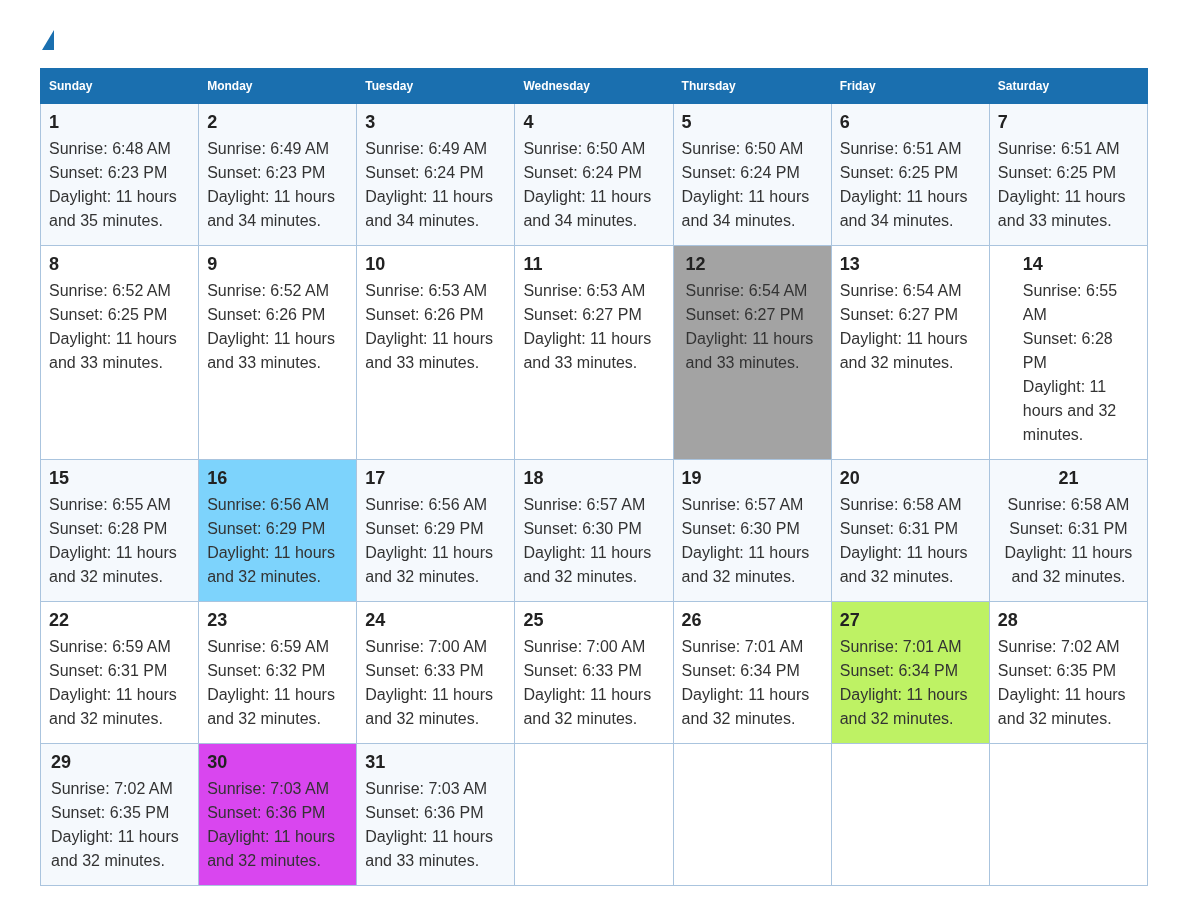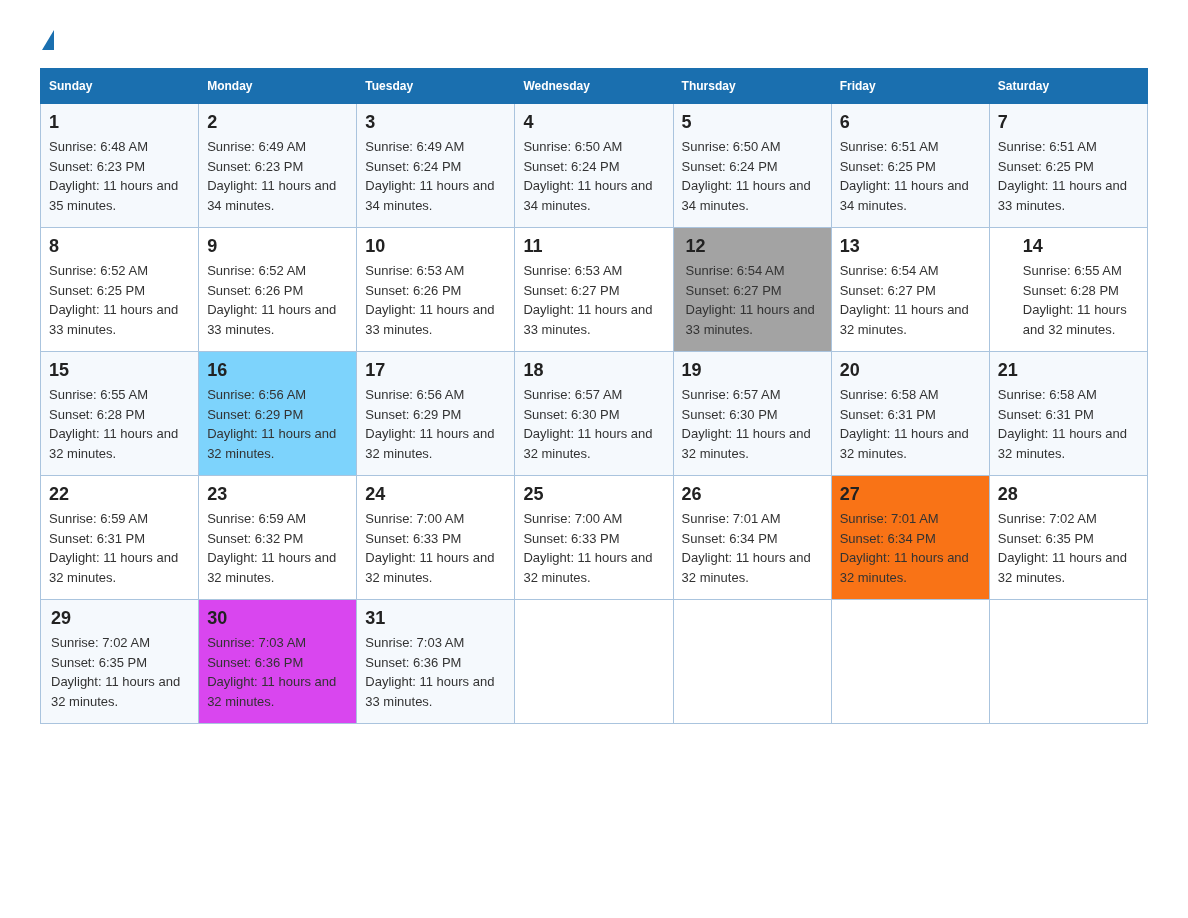--- a/index.html
+++ b/index.html
@@ -79,21 +79,21 @@
     tbody tr:nth-child(even) td {
       background: #fff;
     }
     .day-number {
       font-size: 18px;
       font-weight: bold;
       color: #222;
       margin-bottom: 4px;
     }
     .day-info {
-      font-size: 13px;
+      font-size: 16px;
       color: #333;
       line-height: 1.5;
     }
     .empty-cell {
       background: #fff !important;
     }
   </style>
 </head>
 <body>
 
@@ -202,21 +202,21 @@
           <div class="day-info">Sunrise: 6:57 AM<br>Sunset: 6:30 PM<br>Daylight: 11 hours and 32 minutes.</div>
         </td>
         <td style="background: rgb(245, 249, 253);">
           <div class="day-number">19</div>
           <div class="day-info">Sunrise: 6:57 AM<br>Sunset: 6:30 PM<br>Daylight: 11 hours and 32 minutes.</div>
         </td>
         <td style="background: rgb(245, 249, 253);">
           <div class="day-number">20</div>
           <div class="day-info">Sunrise: 6:58 AM<br>Sunset: 6:31 PM<br>Daylight: 11 hours and 32 minutes.</div>
         </td>
-        <td style="background: rgb(245, 249, 253);">
+        <td style="background: rgb(245, 249, 253); text-align: center;">
           <div class="day-number">21</div>
           <div class="day-info">Sunrise: 6:58 AM<br>Sunset: 6:31 PM<br>Daylight: 11 hours and 32 minutes.</div>
         </td>
       </tr>
       <tr>
         <td style="background: rgb(255, 255, 255);">
           <div class="day-number">22</div>
           <div class="day-info">Sunrise: 6:59 AM<br>Sunset: 6:31 PM<br>Daylight: 11 hours and 32 minutes.</div>
         </td>
         <td style="background: rgb(255, 255, 255);">
@@ -228,21 +228,21 @@
           <div class="day-info">Sunrise: 7:00 AM<br>Sunset: 6:33 PM<br>Daylight: 11 hours and 32 minutes.</div>
         </td>
         <td style="background: rgb(255, 255, 255);">
           <div class="day-number">25</div>
           <div class="day-info">Sunrise: 7:00 AM<br>Sunset: 6:33 PM<br>Daylight: 11 hours and 32 minutes.</div>
         </td>
         <td style="background: rgb(255, 255, 255);">
           <div class="day-number">26</div>
           <div class="day-info">Sunrise: 7:01 AM<br>Sunset: 6:34 PM<br>Daylight: 11 hours and 32 minutes.</div>
         </td>
-        <td style="background: #f97316;">
+        <td style="background: #bef264;">
           <div class="day-number">27</div>
           <div class="day-info">Sunrise: 7:01 AM<br>Sunset: 6:34 PM<br>Daylight: 11 hours and 32 minutes.</div>
         </td>
         <td style="background: rgb(255, 255, 255);">
           <div class="day-number">28</div>
           <div class="day-info">Sunrise: 7:02 AM<br>Sunset: 6:35 PM<br>Daylight: 11 hours and 32 minutes.</div>
         </td>
       </tr>
       <tr>
         <td style="background: rgb(245, 249, 253); padding-left: 10px;">

